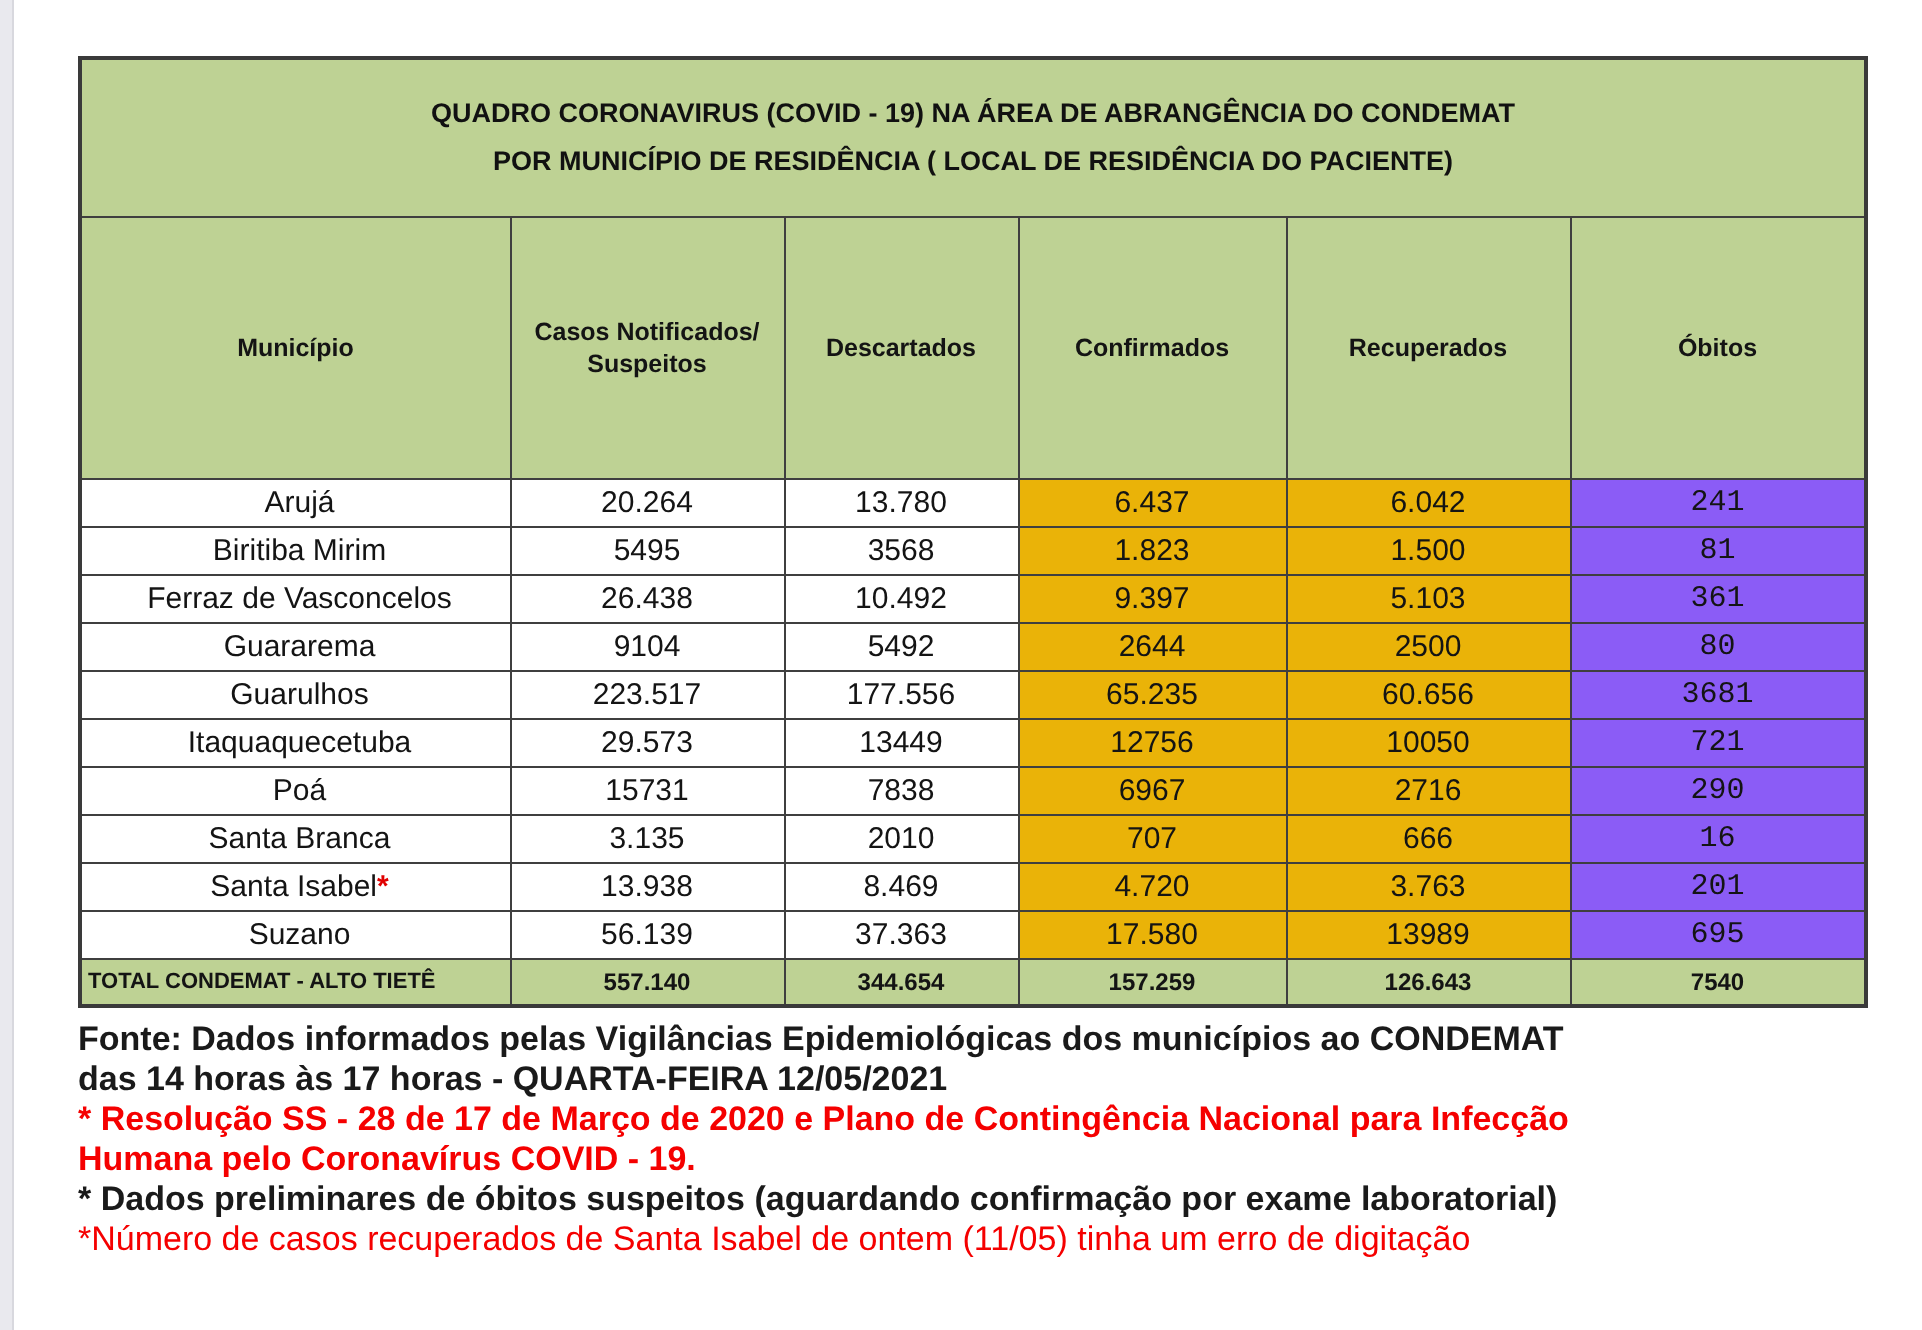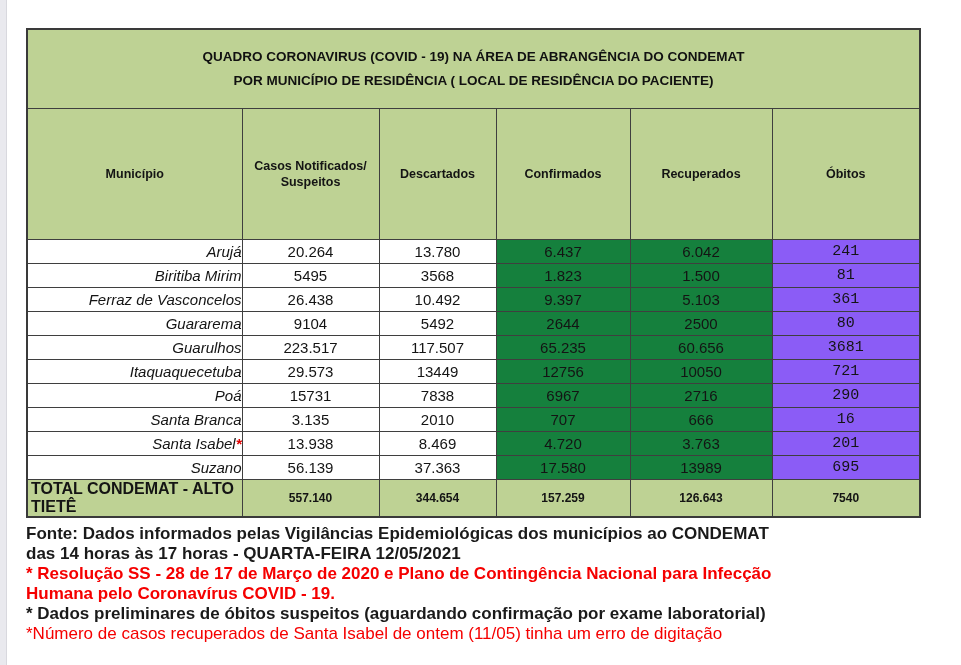--- a/index.html
+++ b/index.html
@@ -7,21 +7,21 @@
     width: 961px; height: 665px;
     background: #ffffff;
     font-family: "Liberation Sans", sans-serif;
     overflow: hidden;
   }
   .page { position: relative; width: 961px; height: 665px; background: #ffffff; }
   .left-strip {
     position: absolute; left: 0; top: 0; width: 7px; height: 665px;
     background: #e9e9ee; border-right: 1px solid #d8d8de;
   }
-  .sheet { position: absolute; left: 26px; top: 28px; width: 763px; }
+  .sheet { position: absolute; left: 39px; top: 28px; width: 763px; }
 
   table.covid {
     border-collapse: collapse;
     width: 893px;
     table-layout: fixed;
   }
   table.covid th, table.covid td {
     border: 1px solid #3f3f3f;
     color: #141414;
   }
@@ -42,29 +42,29 @@
     height: 131px;
     font-weight: bold;
     font-size: 12.5px;
     text-align: center;
     vertical-align: middle;
     padding: 2px 6px;
     line-height: 16px;
   }
 
   tr.data-row td { height: 24px; font-size: 15px; }
-  td.name-cell { text-align: right; padding-left: 4px; background: #ffffff; font-style: italic; }
+  td.name-cell { text-align: center; padding-left: 4px; background: #ffffff; }
   td.num-cell { text-align: center; }
   td.c-white { background: #ffffff; }
-  td.c-light { background: #15803d; }
+  td.c-light { background: #eab308; }
   td.c-med   { background: #8b5cf6; font-family: Liberation Mono, monospace; }
   .red-star { color: #e00000; font-weight: bold; }
 
   tr.total-row td { height: 24px; background: #bed294; font-weight: bold; }
-  td.total-label { font-size: 16px; text-align: left; padding-left: 3px; letter-spacing: 0px; }
+  td.total-label { font-size: 11px; text-align: left; padding-left: 3px; letter-spacing: 0px; }
   tr.total-row td.num-cell { font-size: 12px; }
 
   .footnotes { margin-top: 6px; }
   .footnote { font-size: 17px; line-height: 20px; }
   .fn-bold { font-weight: bold; }
   .fn-black { color: #1a1a1a; }
   .fn-red { color: #f50000; }
 
   
   col.col-municipio   { width: 215px; }
@@ -134,21 +134,21 @@
             <td class="name-cell c-white">Guararema</td>
             <td class="num-cell c-white">9104</td>
             <td class="num-cell c-white">5492</td>
             <td class="num-cell c-light">2644</td>
             <td class="num-cell c-light">2500</td>
             <td class="num-cell c-med">80</td>
           </tr>
           <tr class="data-row">
             <td class="name-cell c-white">Guarulhos</td>
             <td class="num-cell c-white">223.517</td>
-            <td class="num-cell c-white">117.507</td>
+            <td class="num-cell c-white">177.556</td>
             <td class="num-cell c-light">65.235</td>
             <td class="num-cell c-light">60.656</td>
             <td class="num-cell c-med">3681</td>
           </tr>
           <tr class="data-row">
             <td class="name-cell c-white">Itaquaquecetuba</td>
             <td class="num-cell c-white">29.573</td>
             <td class="num-cell c-white">13449</td>
             <td class="num-cell c-light">12756</td>
             <td class="num-cell c-light">10050</td>

